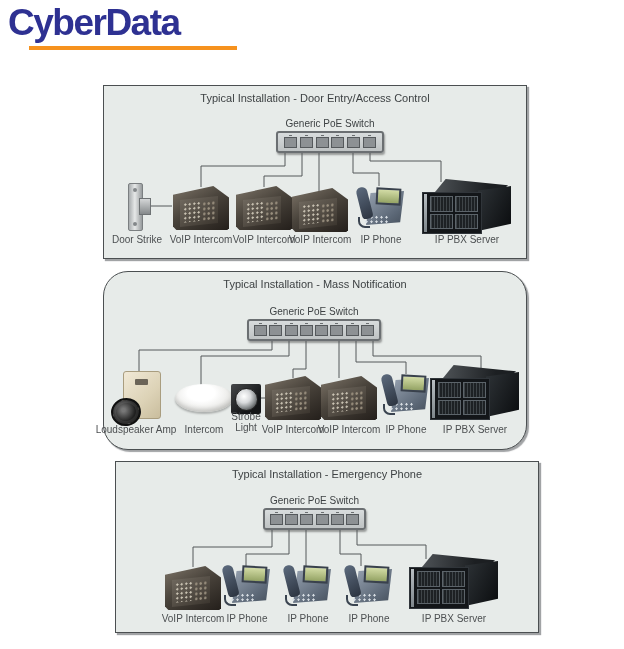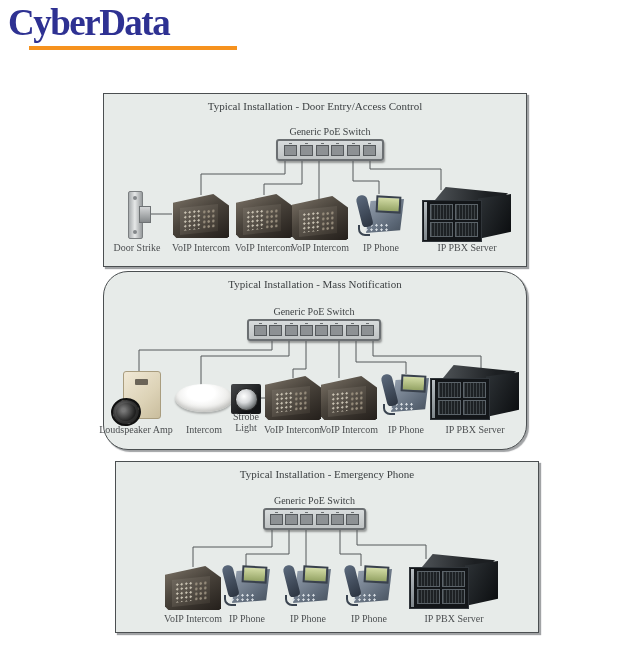--- a/index.html
+++ b/index.html
@@ -1,17 +1,17 @@
 <!DOCTYPE html>
 <html><head>
 <meta charset="utf-8">
 <style>
   html,body{margin:0;padding:0;background:#ffffff;}
   .page{position:relative;width:624px;height:649px;background:#ffffff;overflow:hidden;
-        font-family:Liberation Serif, serif;}
+        font-family:Liberation Sans, sans-serif;}
 
   
   .logo{position:absolute;left:8px;top:2px;}
   .logo-text{font-size:37px;font-weight:bold;letter-spacing:-1.5px;color:#2e3192;line-height:42px;}
   .logo-underline{position:absolute;left:21px;top:44px;width:208px;height:4px;background:#f6921e;}
 
   
   .panel{position:absolute;left:103px;width:422px;background:#e7ebe9;
          border:1px solid #4b4f51;box-shadow:2px 2px 1px rgba(110,114,116,.65);}
   .panel-title{position:absolute;top:6px;left:0;right:0;text-align:center;
@@ -122,21 +122,21 @@
 </head>
 <body>
 
 <div class="page">
 
   <div class="logo">
     <div class="logo-text">CyberData</div>
     <div class="logo-underline"></div>
   </div>
 
-  <section class="panel" style="top:93px;height:172px;">
+  <section class="panel" style="top:85px;height:172px;">
     <div class="panel-title">Typical Installation - Door Entry/Access Control</div>
     <div class="switch-label" style="left: 226px; top: 32px;">Generic PoE Switch</div>
     <div class="switch" style="left: 172px; top: 45px; width: 108px;">
         <div class="port"></div>
         <div class="port"></div>
         <div class="port"></div>
         <div class="port"></div>
         <div class="port"></div>
         <div class="port"></div>
       </div>

